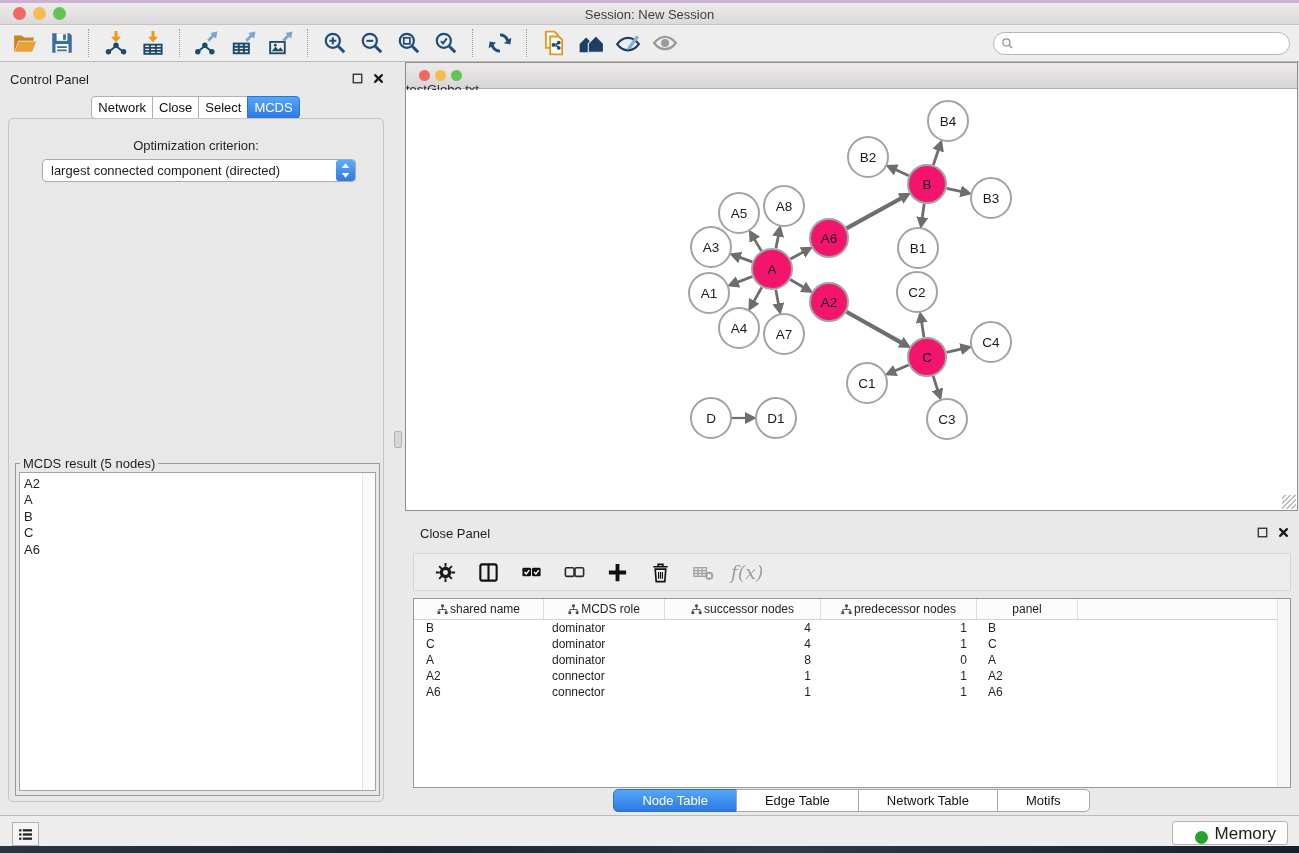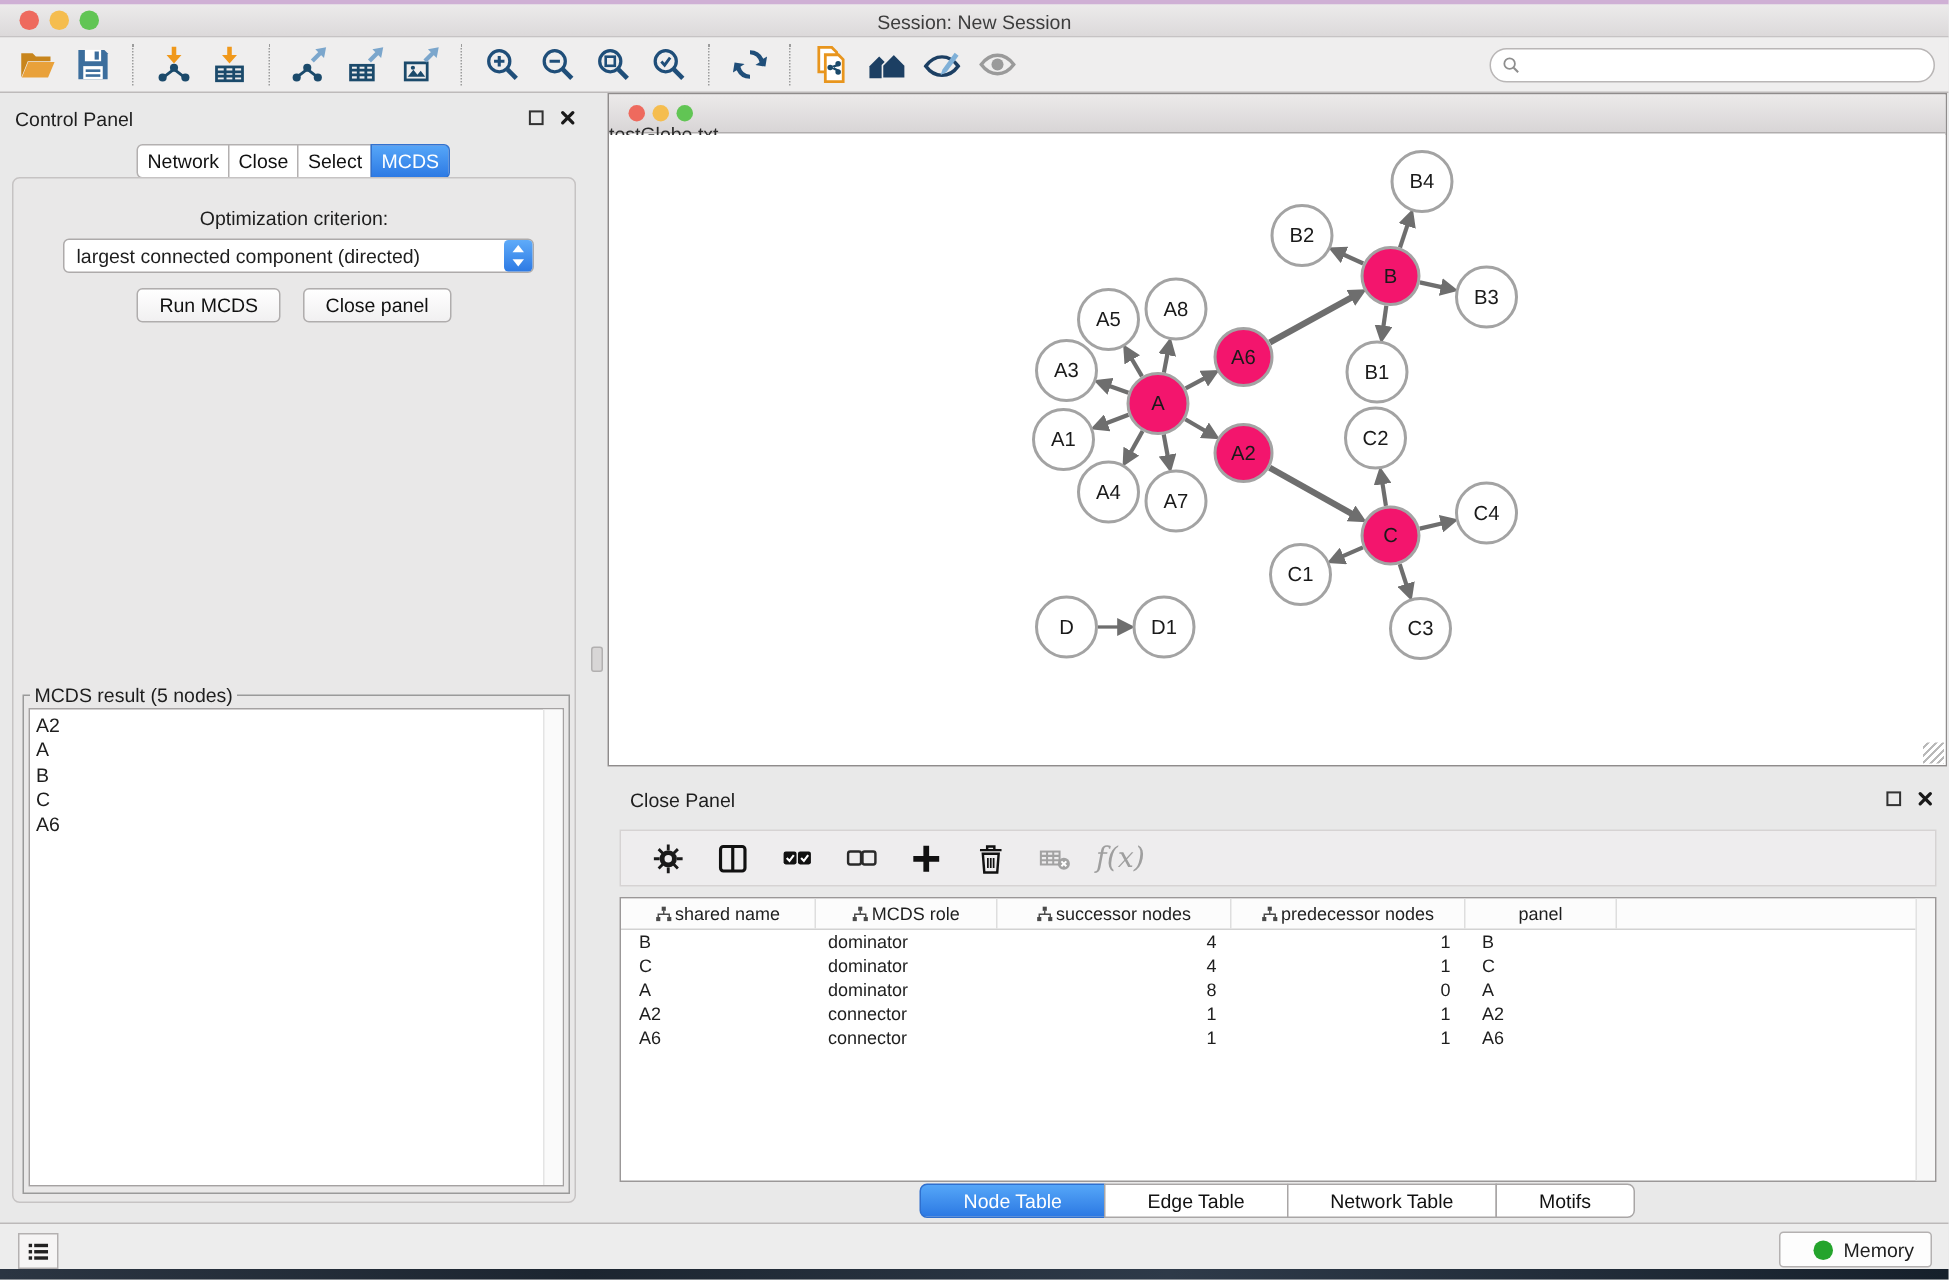--- a/index.html
+++ b/index.html
@@ -70,21 +70,21 @@
 .tscroll{position:absolute;right:0;top:0;bottom:0;width:13px;background:#f7f7f7;border-left:1px solid #e2e2e2}
 .tp-tabs{position:absolute;left:0;right:0;top:269px;display:flex;justify-content:center}
 .ttab{font-size:13px;padding:3px 28px;background:#fff;border:1px solid #a9a6a6;margin-left:-1px;color:#111}
 .ttab:first-child{border-radius:5px 0 0 5px}
 .ttab:last-child{border-radius:0 5px 5px 0}
 .ttab.active{background:linear-gradient(#55a6f8,#2c79e3);color:#fff;border-color:#2f6fce}
 
 .statusbar{position:absolute;left:0;top:815px;width:100%;height:31px;background:#ededed;border-top:1px solid #bcb9b9}
 .list-btn{position:absolute;left:12px;top:6px;width:27px;height:24px;background:#f6f5f5;border:1px solid #b4b1b1;display:flex;align-items:center;justify-content:center}
 .list-btn svg{width:17px;height:17px}
-.mem-btn{position:absolute;right:11px;top:5px;height:24px;padding:0 11px 0 22px;background:#fdfdfd;border:1px solid #b4b1b1;border-radius:3px;display:flex;align-items:center;gap:7px;font-size:13px}
+.mem-btn{position:absolute;right:11px;top:5px;height:24px;padding:0 11px 0 22px;background:#fdfdfd;border:1px solid #b4b1b1;border-radius:3px;display:flex;align-items:flex-end;gap:7px;font-size:17px}
 .mem-dot{width:13px;height:13px;border-radius:50%;background:#24a42c}
 .bottomstrip{position:absolute;left:0;top:846px;width:100%;height:7px;background:linear-gradient(90deg,#2b3542,#1c2530 30%,#2e3a49 60%,#16202b)}
 .graph text{font-family:"Liberation Sans",sans-serif}
 </style>
 </head>
 <body>
 
 <div class="deskstrip"></div>
 
 <div class="titlebar">
@@ -275,24 +275,20 @@
   <div class="cp-box">
     <div class="opt-label">Optimization criterion:</div>
     <div class="selectbox">
       <span class="val">largest connected component (directed)</span>
       <span class="stepper">
           <svg viewBox="0 0 19 22">
             <path d="M9.5 3.5l4 5h-8z" fill="#fff"></path>
             <path d="M9.5 18.5l-4-5h8z" fill="#fff"></path>
           </svg>
         </span>
-    </div>
-    <div class="btnrow">
-      <button class="btn">Run MCDS</button>
-      <button class="btn">Close panel</button>
     </div>
     <fieldset class="result">
       <legend>MCDS result (5 nodes)</legend>
       <div class="result-list">
         <div>A2</div>
         <div>A</div>
         <div>B</div>
         <div>C</div>
         <div>A6</div>
         <div class="result-scroll"></div>

